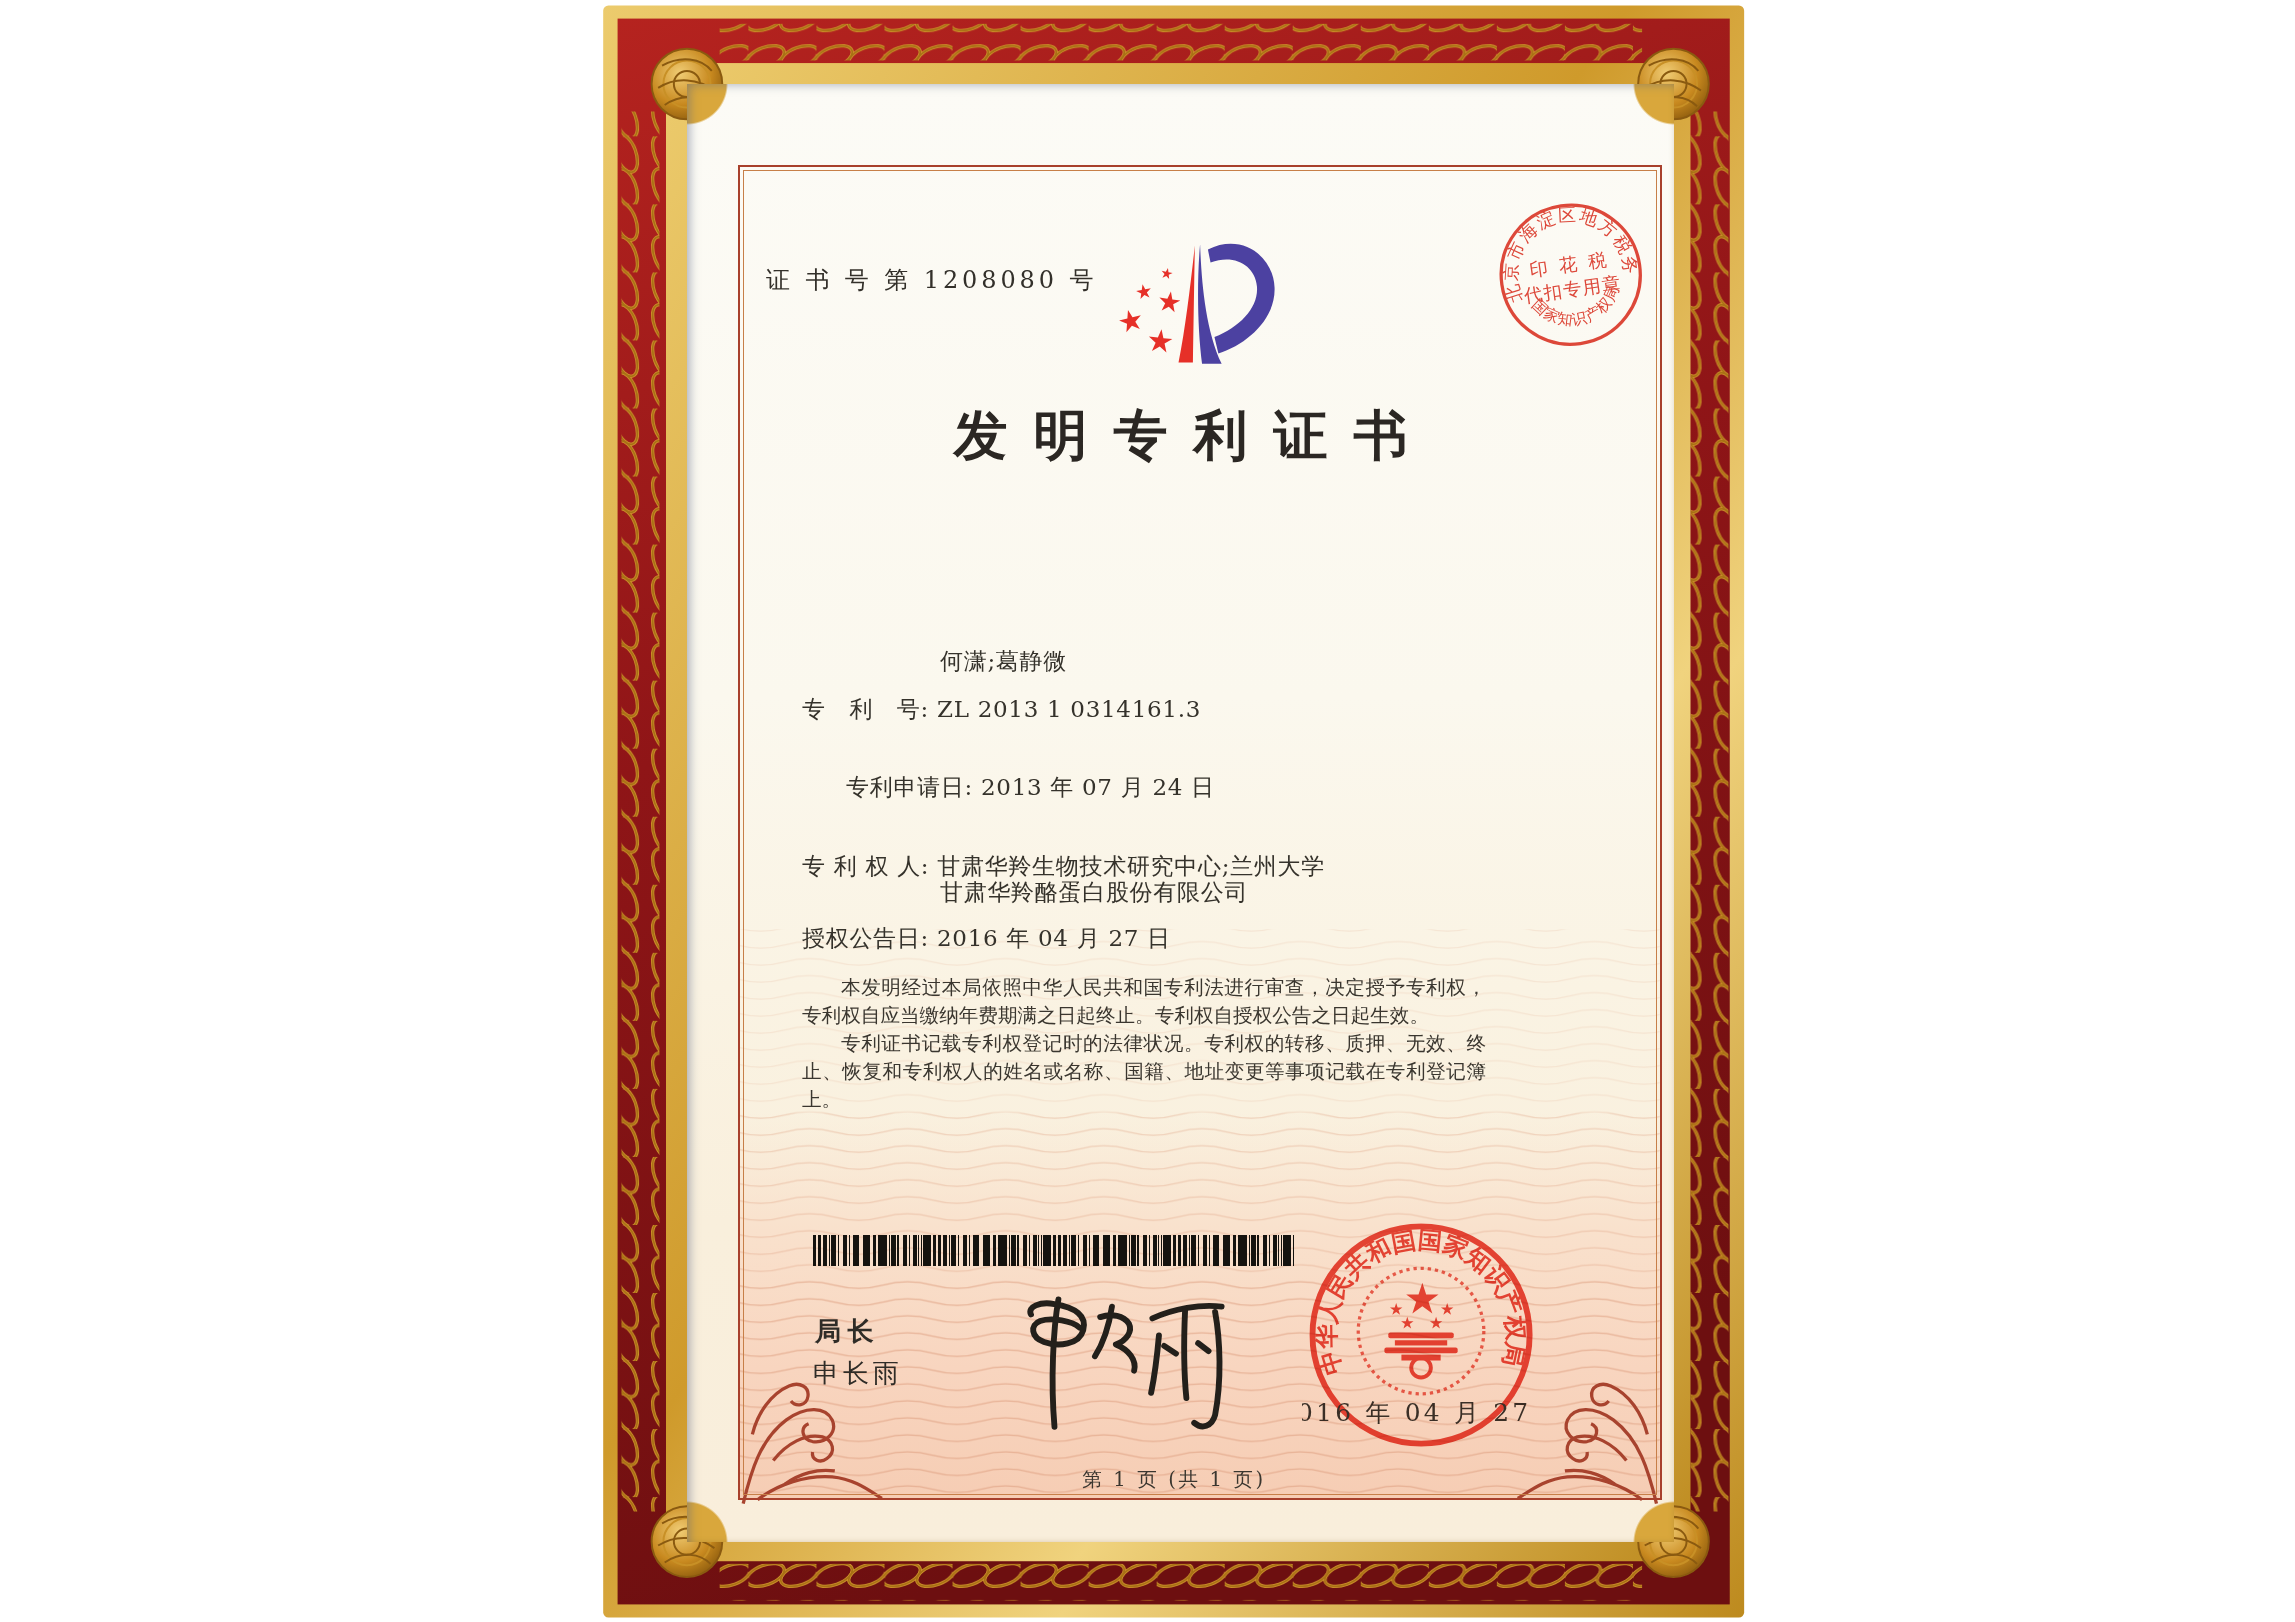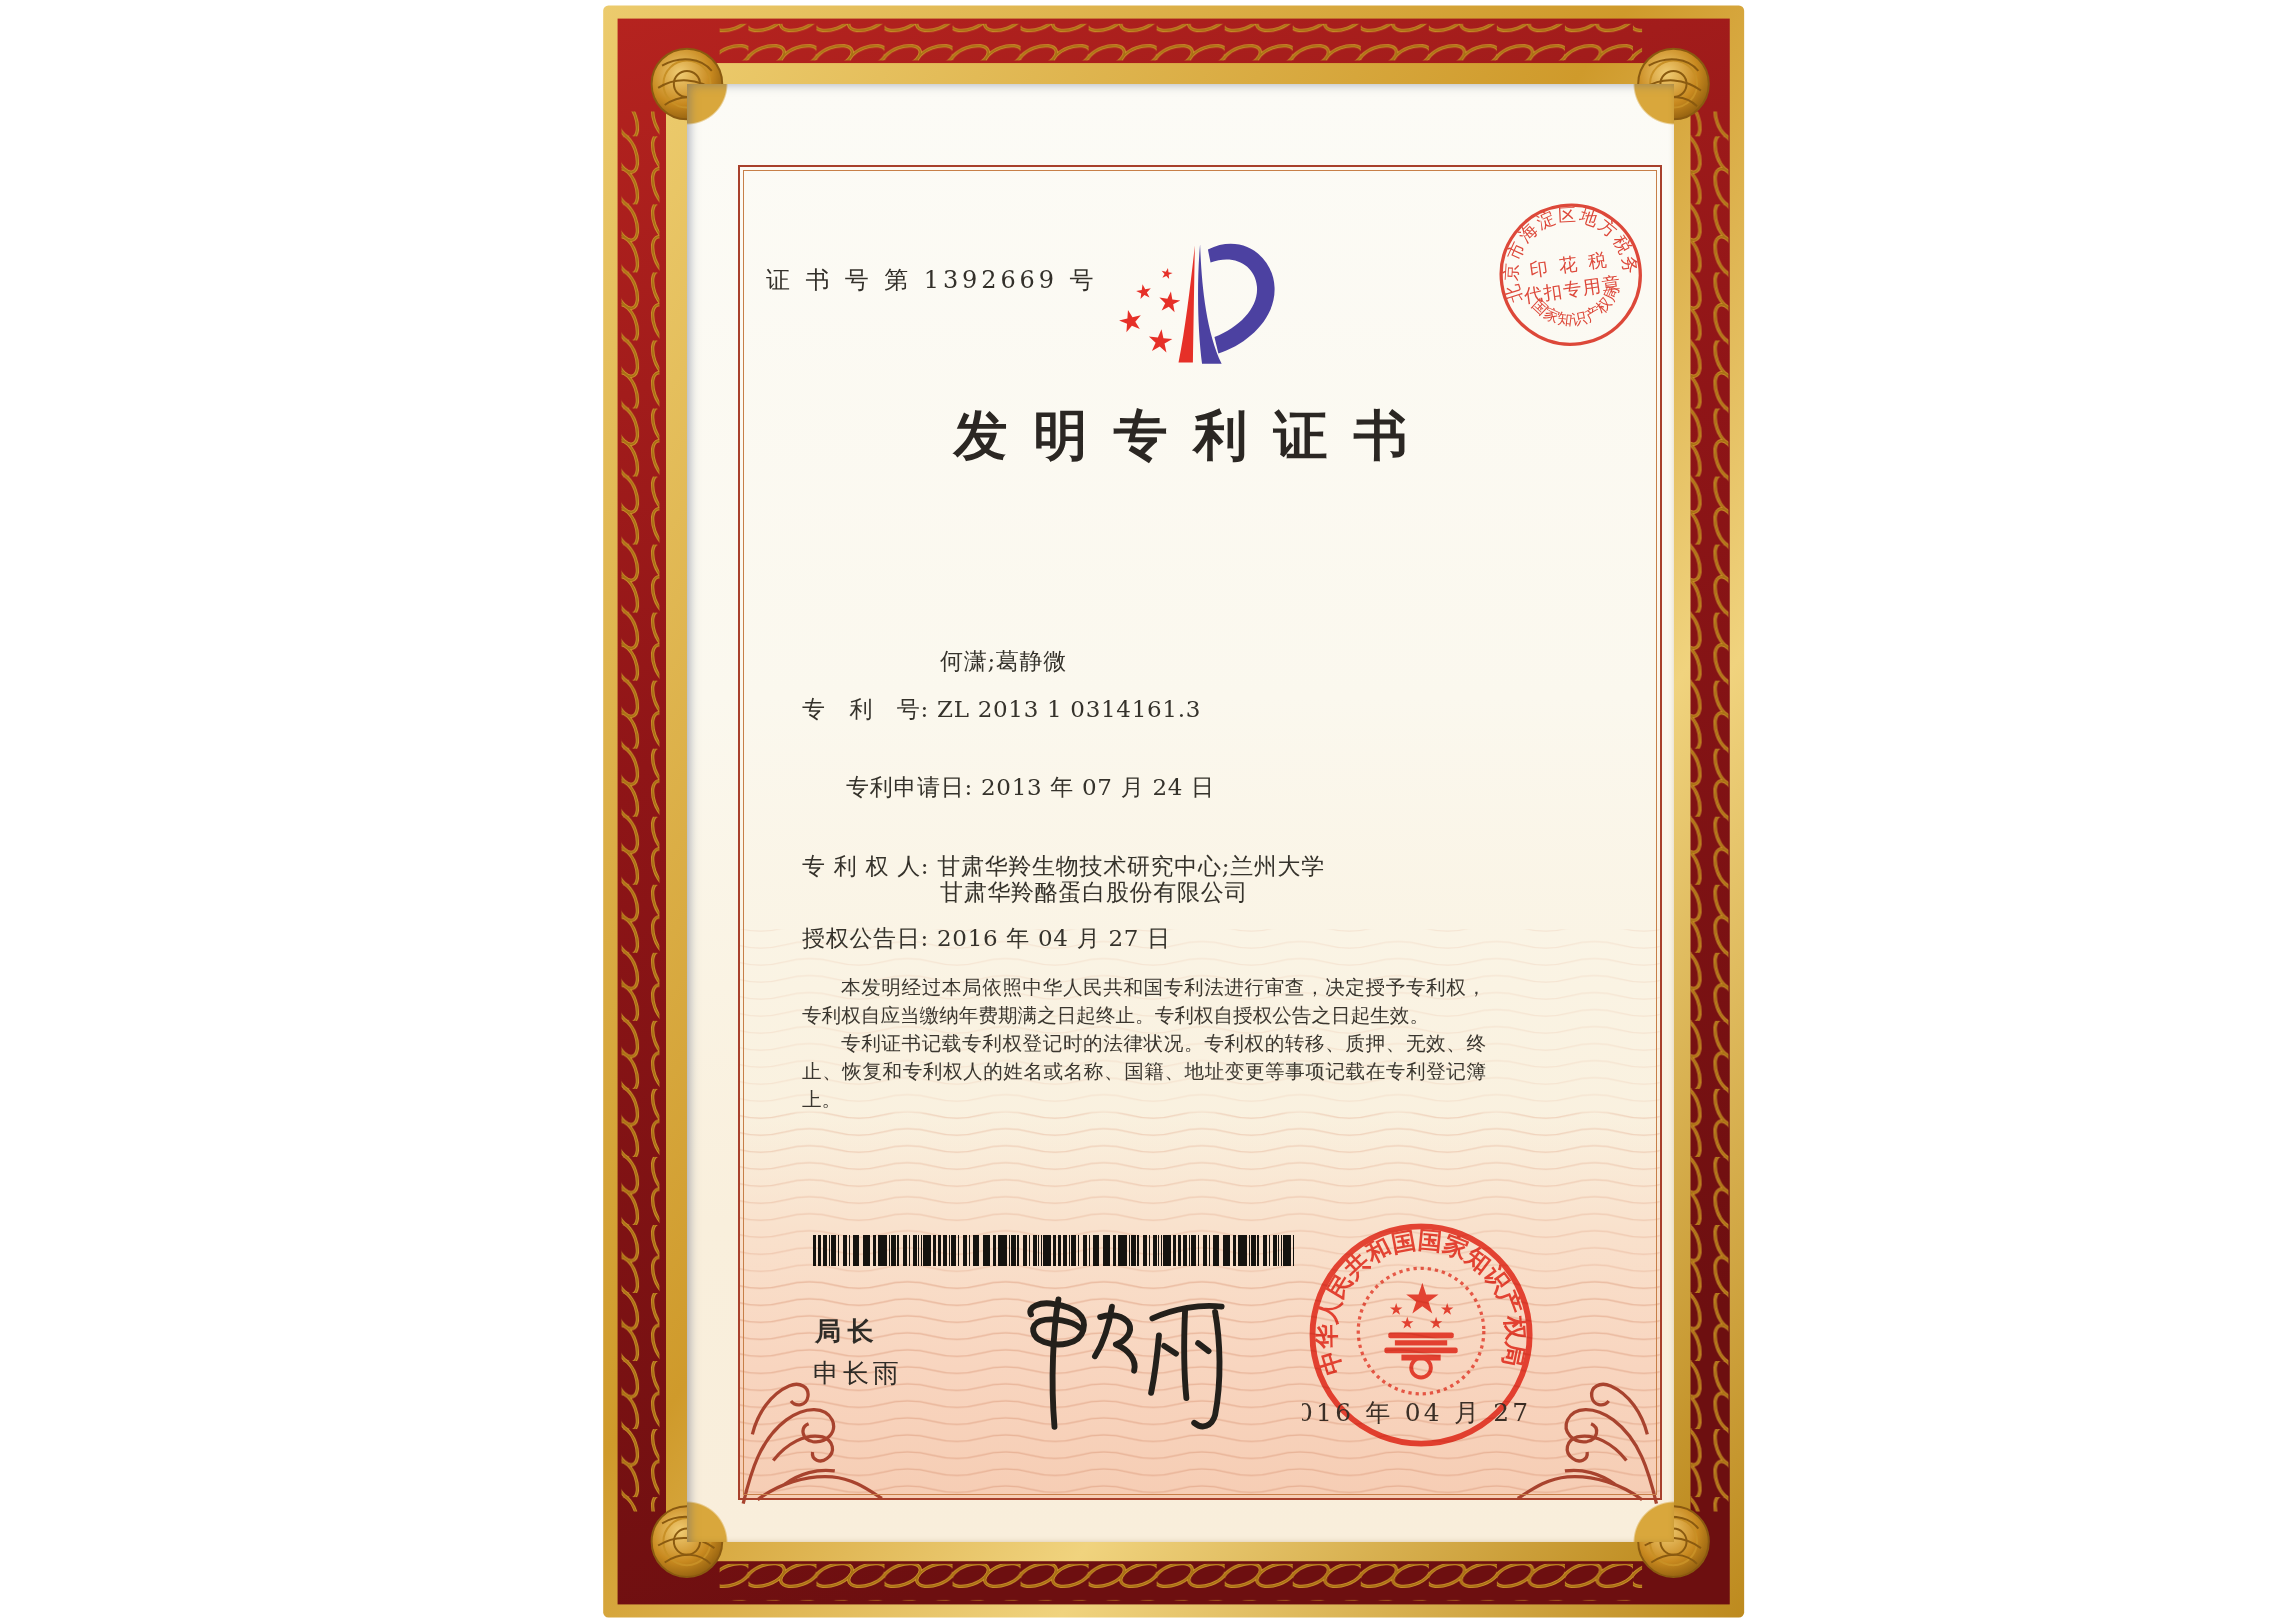--- a/index.html
+++ b/index.html
@@ -156,21 +156,21 @@
 
     <rect x="1131" y="1700" width="1406" height="590" fill="url(#pinkG)"></rect>
     <rect x="1131" y="1700" width="1406" height="250" fill="url(#wave)" opacity="0.4"></rect>
     <rect x="1131" y="1950" width="1406" height="340" fill="url(#wave)" opacity="0.68"></rect>
     <use href="#flourish"></use>
     <use href="#flourish" transform="translate(3668,0) scale(-1,1)"></use>
   </svg>
 
   <div class="inner-border"></div>
 
-  <div class="abs serial">证 书 号 第 1392669 号</div>
+  <div class="abs serial">证 书 号 第 1208080 号</div>
 
   <svg class="abs" style="left:1106px;top:222px" width="196" height="157" viewBox="1690 340 300 240">
     <g fill="#e63028">
       <path d="M0,-1 L0.2245,-0.309 L0.951,-0.309 L0.363,0.118 L0.5878,0.809 L0,0.382 L-0.5878,0.809 L-0.363,0.118 L-0.951,-0.309 L-0.2245,-0.309 Z" transform="translate(1783,419) scale(9) rotate(12)"></path>
       <path d="M0,-1 L0.2245,-0.309 L0.951,-0.309 L0.363,0.118 L0.5878,0.809 L0,0.382 L-0.5878,0.809 L-0.363,0.118 L-0.951,-0.309 L-0.2245,-0.309 Z" transform="translate(1748,447) scale(12) rotate(-10)"></path>
       <path d="M0,-1 L0.2245,-0.309 L0.951,-0.309 L0.363,0.118 L0.5878,0.809 L0,0.382 L-0.5878,0.809 L-0.363,0.118 L-0.951,-0.309 L-0.2245,-0.309 Z" transform="translate(1787,463) scale(17) rotate(8)"></path>
       <path d="M0,-1 L0.2245,-0.309 L0.951,-0.309 L0.363,0.118 L0.5878,0.809 L0,0.382 L-0.5878,0.809 L-0.363,0.118 L-0.951,-0.309 L-0.2245,-0.309 Z" transform="translate(1728,492) scale(18) rotate(-14)"></path>
       <path d="M0,-1 L0.2245,-0.309 L0.951,-0.309 L0.363,0.118 L0.5878,0.809 L0,0.382 L-0.5878,0.809 L-0.363,0.118 L-0.951,-0.309 L-0.2245,-0.309 Z" transform="translate(1773,523) scale(19) rotate(6)"></path>
     </g>
     <path fill="#e63028" d="M1826,376 C1820,430 1812,500 1801,555 L1823,555 C1824,500 1825,430 1826,376 Z"></path>
@@ -247,15 +247,16 @@
         <rect x="-50" y="2" width="100" height="9" rx="3"></rect>
         <rect x="-40" y="14" width="80" height="8"></rect>
         <rect x="-56" y="25" width="112" height="9" rx="3"></rect>
         <rect x="-30" y="36" width="60" height="9"></rect>
         <circle cx="0" cy="56" r="15" fill="none" stroke="#e73d2e" stroke-width="6"></circle>
       </g>
       <text x="2177" y="2172" text-anchor="middle" font-size="38" letter-spacing="5" fill="#2b2822">2016 年 04 月 27 日</text>
     </g>
   </svg>
 
+  <div class="abs footer-page">第 1 页 (共 1 页)</div>
 
 </div>
 
 
 </body></html>

